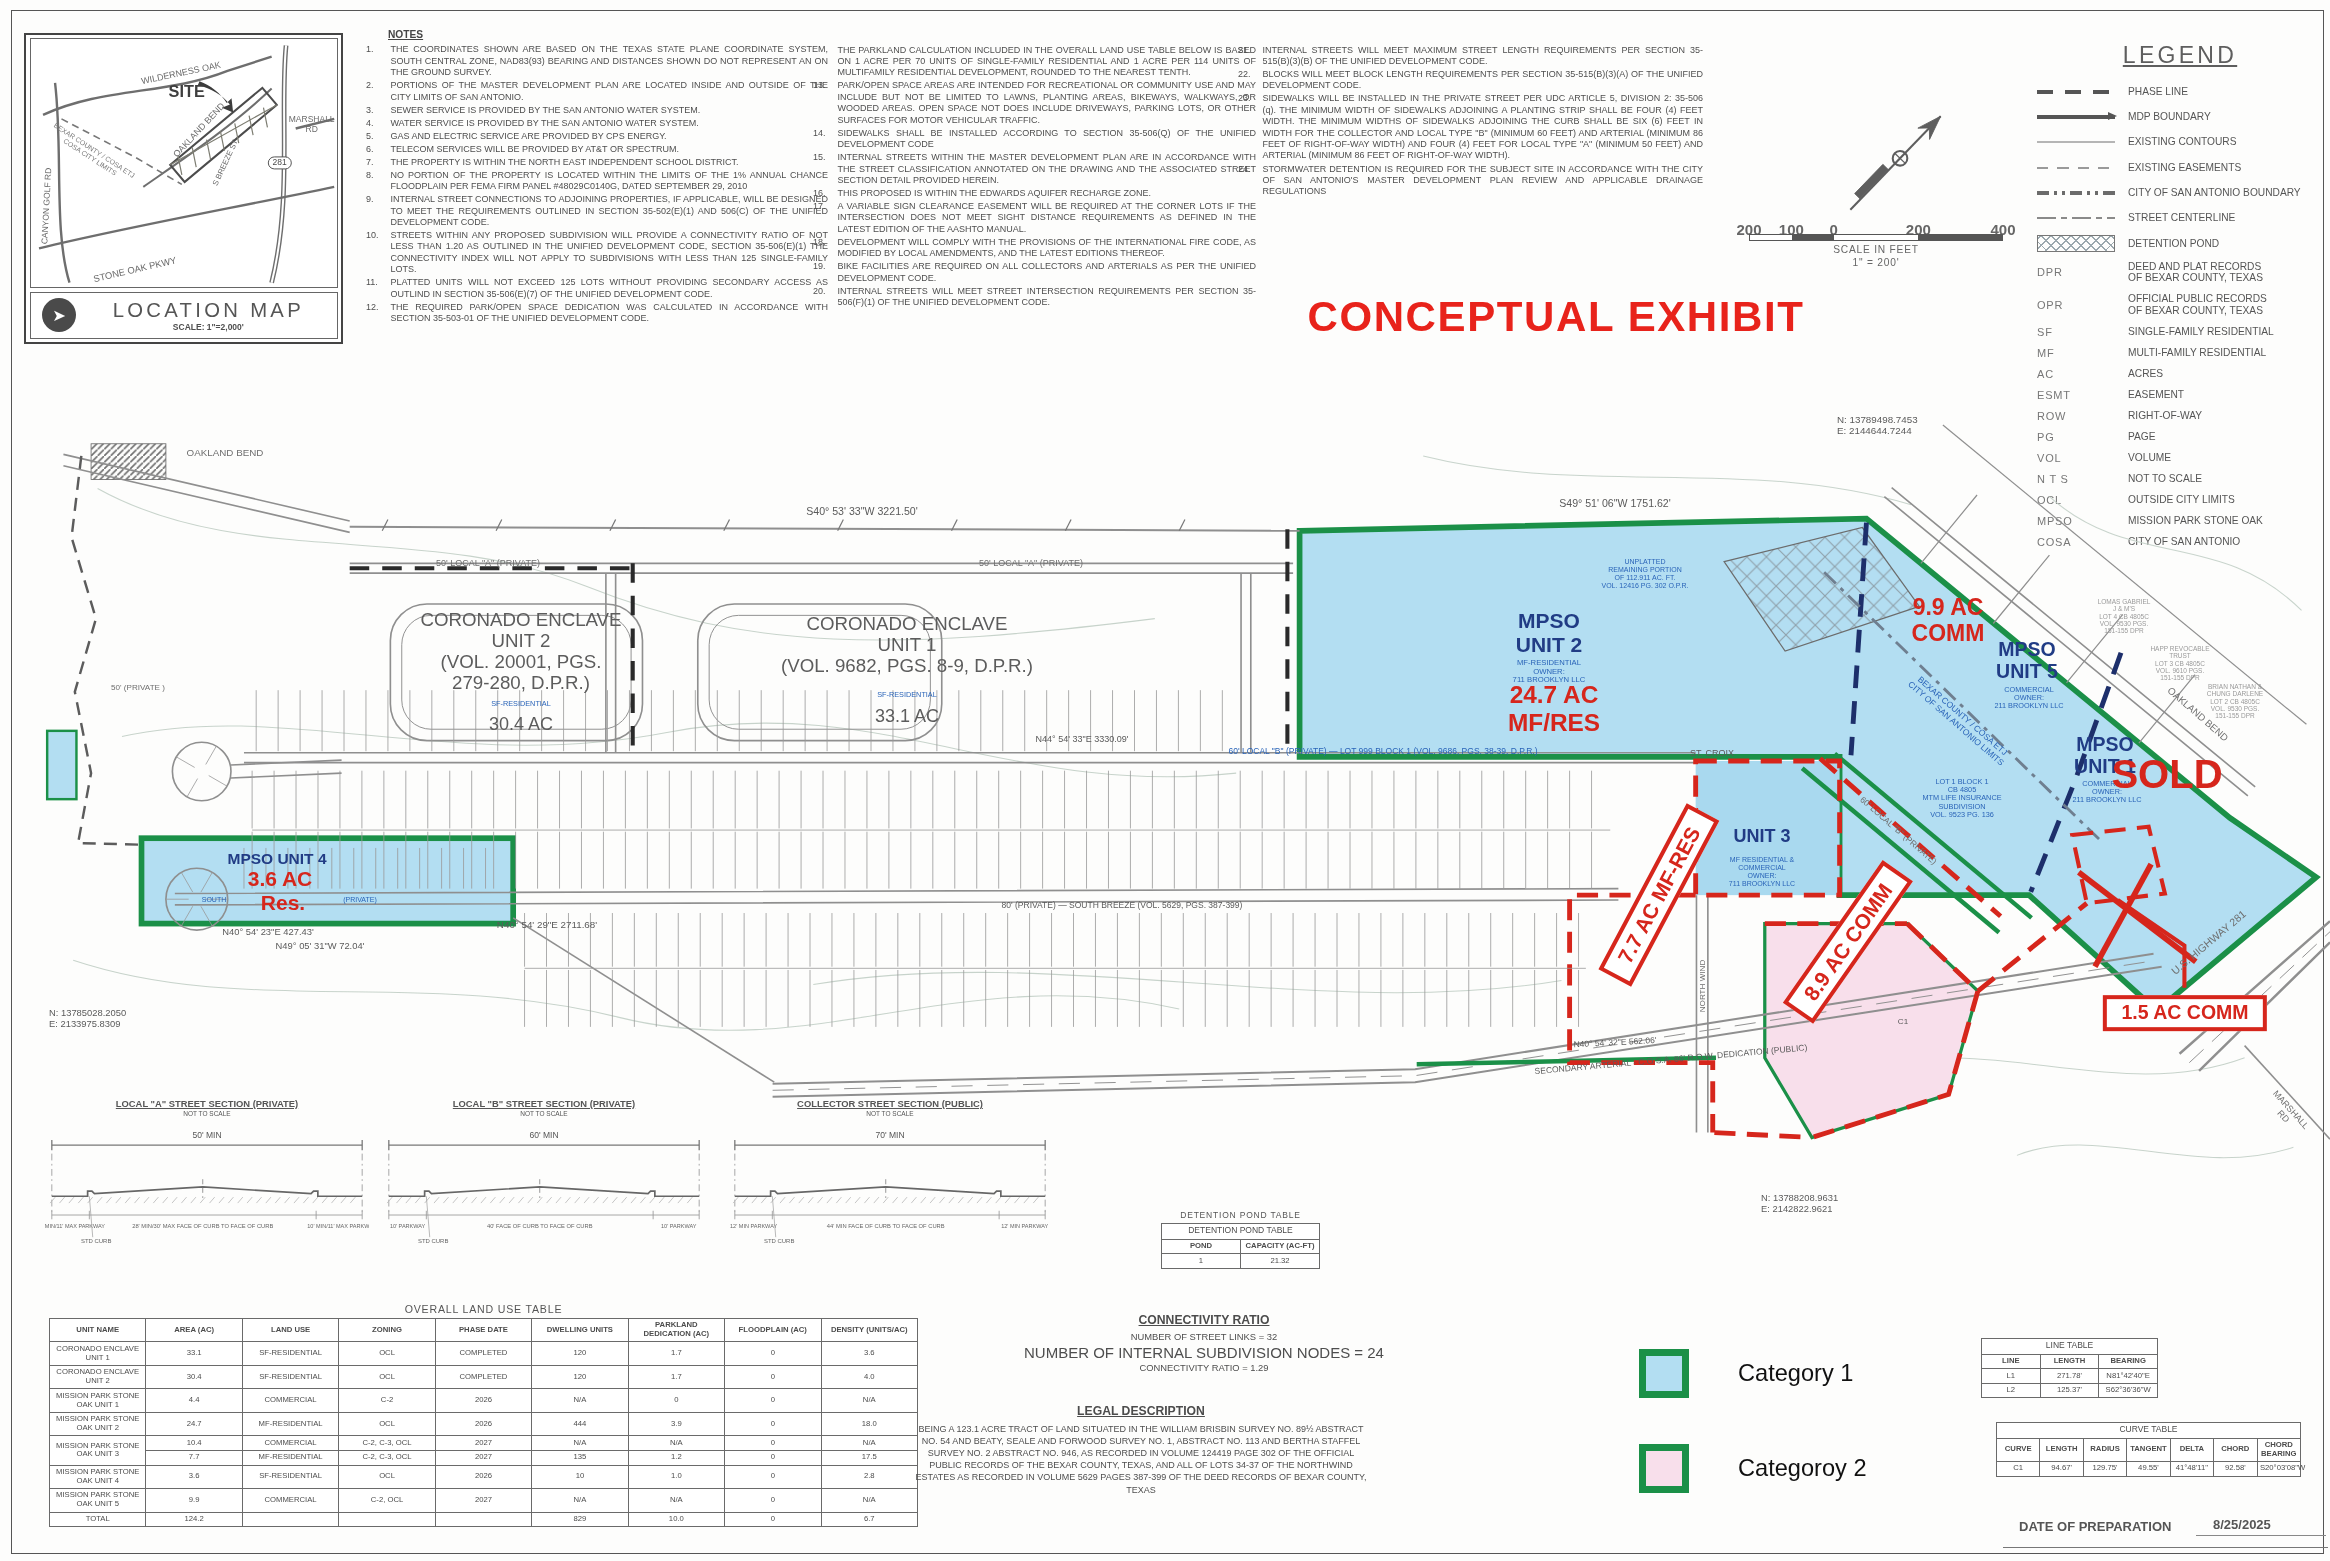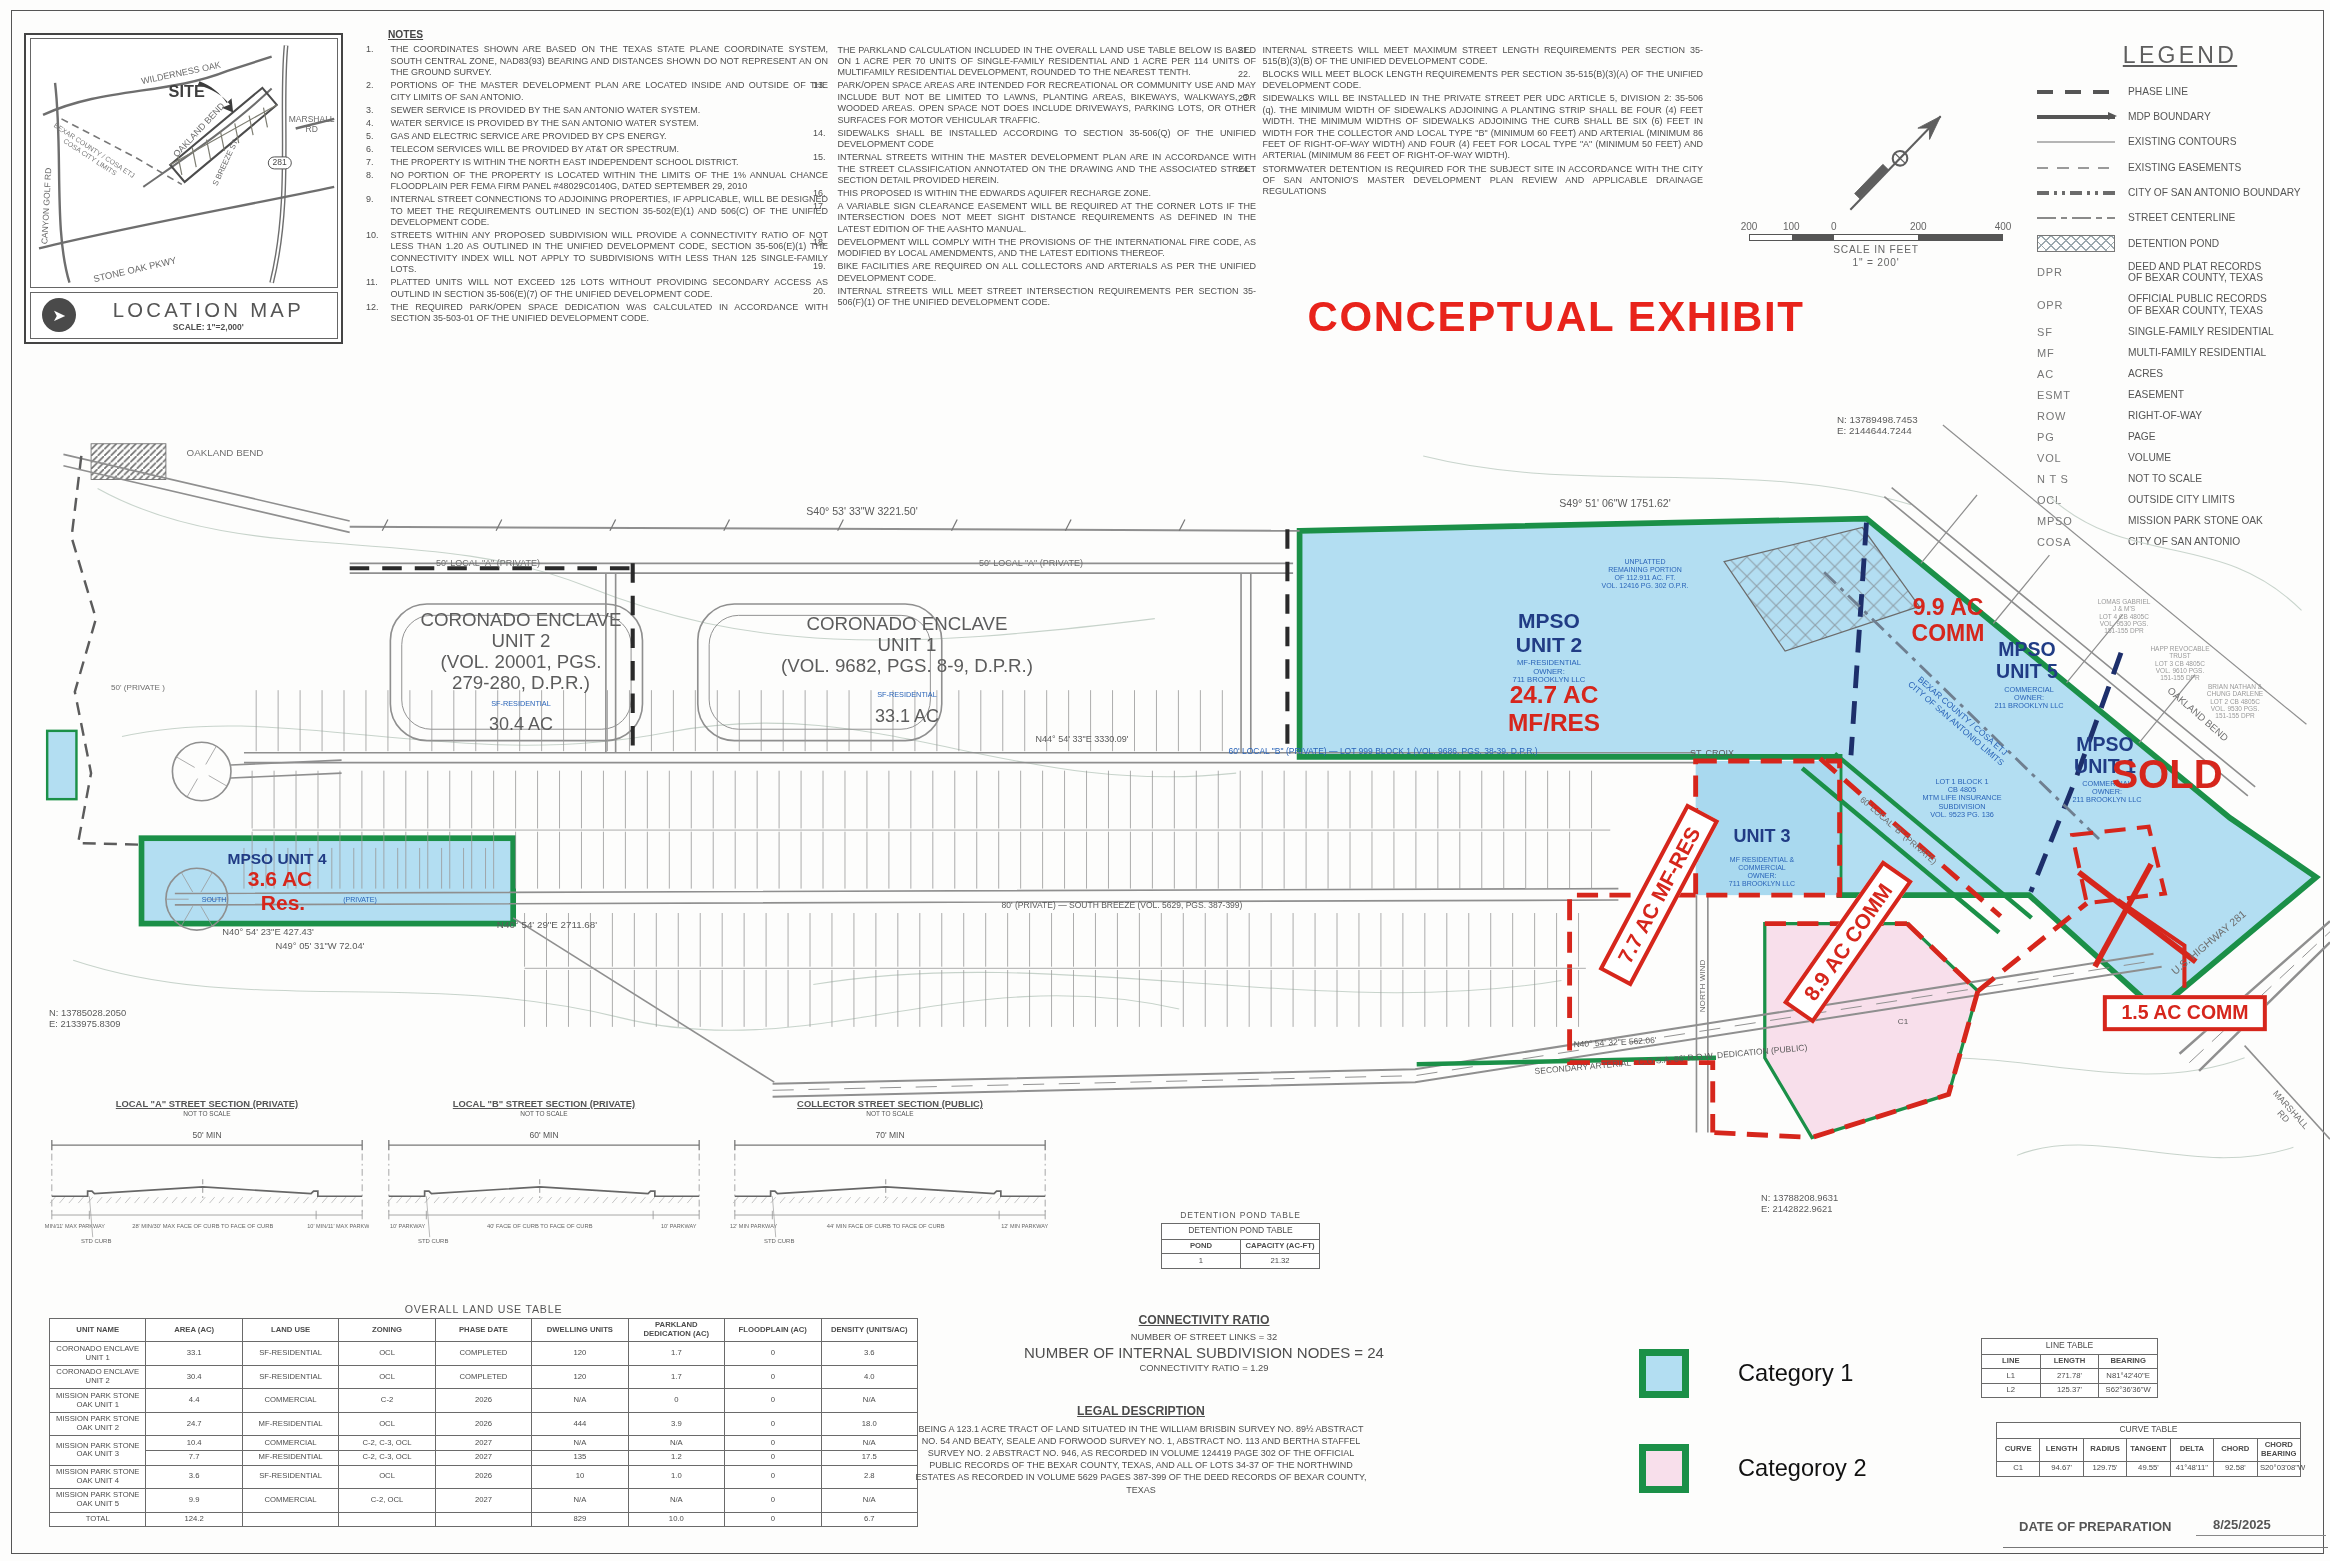--- a/index.html
+++ b/index.html
@@ -31,21 +31,21 @@
   .sym-mdp i{top:6.5px;height:3.3px;background:#555;}
   .sym-mdp i::after{content:"";position:absolute;right:-1.6px;top:-3.3px;border-left:9.8px solid #555;border-top:4.9px solid transparent;border-bottom:4.9px solid transparent;}
   .sym-contours i{top:7.3px;height:1.6px;background:#b5b5b5;}
   .sym-easmt i{top:7.3px;height:2.4px;background:repeating-linear-gradient(90deg,#9a9a9a 0 11.4px,transparent 11.4px 20.3px);}
   .sym-cosa i{top:6.5px;height:3.3px;background:repeating-linear-gradient(90deg,#6b6b6b 0 12.2px,transparent 12.2px 17px,#6b6b6b 17px 20.3px,transparent 20.3px 25px,#6b6b6b 25px 28.5px,transparent 28.5px 33px);}
   .sym-center i{top:7.3px;height:1.6px;background:repeating-linear-gradient(90deg,#8a8a8a 0 19.5px,transparent 19.5px 24.4px,#8a8a8a 24.4px 30px,transparent 30px 35px);}
   .sym-pond i{top:0;height:16.3px;border:1.2px solid #777;
      background:repeating-linear-gradient(45deg,transparent 0 5.7px,#9aa7ad 5.7px 7px),repeating-linear-gradient(-45deg,transparent 0 5.7px,#9aa7ad 5.7px 7px);}
   
   #scalebar{position:absolute;left:1749px;top:221px;width:254px;}
-  #sb-ticks{position:relative;height:11.4px;font-size:10px;color:#666;}
+  #sb-ticks{position:relative;height:11.4px;font-size:15px;color:#666;font-weight:bold;}
   #sb-ticks span{position:absolute;transform:translateX(-50%);}
   #sb-bar{position:relative;height:7.3px;border:1.2px solid #555;margin-top:1.6px;display:flex;}
   #sb-bar div{height:100%;}
   #sb-label,#sb-ratio{text-align:center;font-size:10.2px;color:#666;margin-top:2.4px;letter-spacing:0.8px;}
   
   .mlabel{position:absolute;white-space:pre-line;text-align:center;line-height:1.13;transform:translate(-50%,-50%);}
   .mlabel.boxed{background:#fff;border:4.1px solid #d6261c;padding:4.1px 14.6px;white-space:nowrap;line-height:1;}
   .mlabel.shield{border:1.2px solid #555;border-radius:7.3px;padding:0.8px 4.1px;background:#fff;white-space:nowrap;}
   
   .dtable{border-collapse:collapse;table-layout:fixed;background:#fff;}

